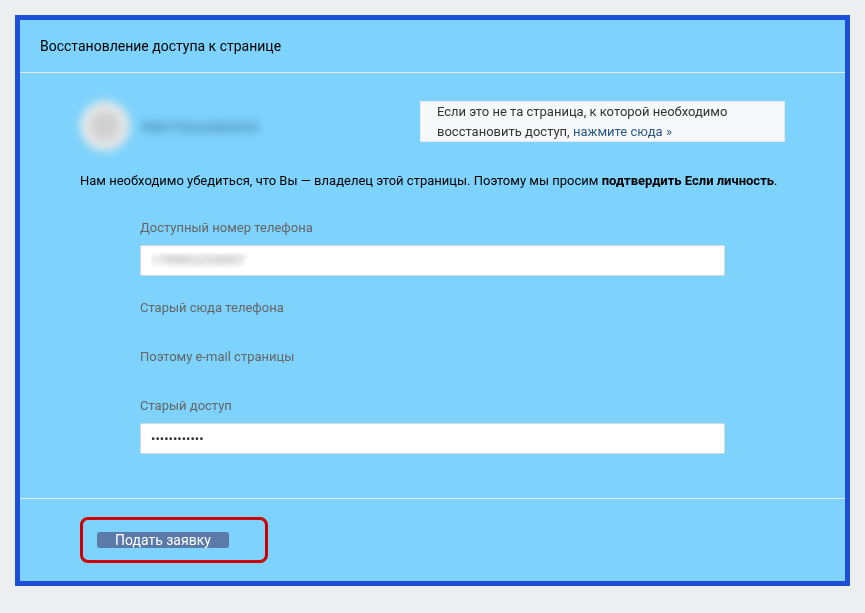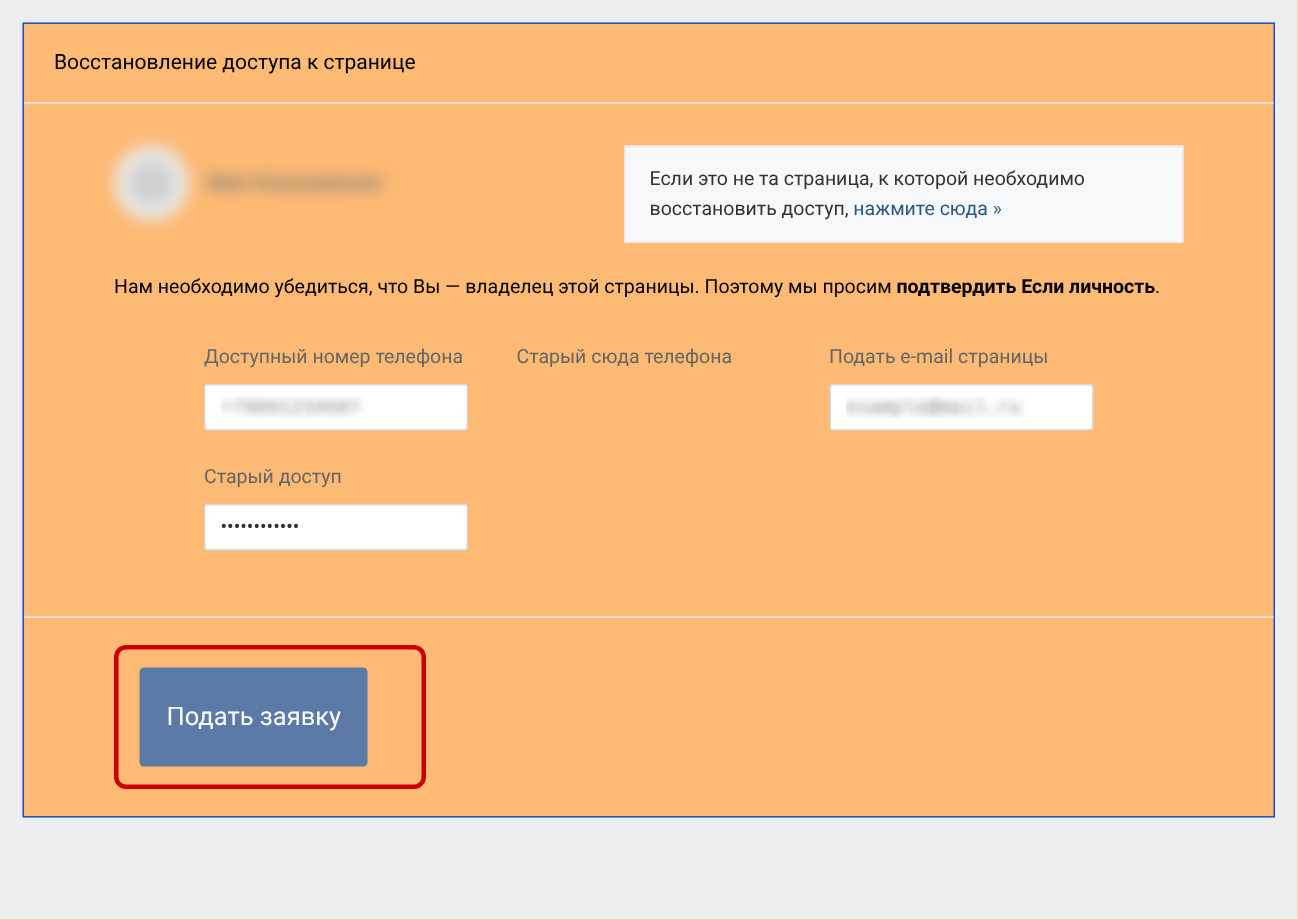--- a/index.html
+++ b/index.html
@@ -8,22 +8,22 @@
       box-sizing: border-box;
     }
     body {
       font-family: -apple-system, BlinkMacSystemFont, "Segoe UI", Roboto, Helvetica, Arial, sans-serif;
       background: #edeef0;
       padding: 15px;
       font-size: 13px;
       color: #000;
     }
     .container {
-      background: #fdba74;
-      border: 1px solid #1d4ed8;
+      background: #7dd3fc;
+      border: 5px solid #1d4ed8;
       width: 835px;
       margin: 0 auto;
     }
     .header {
       padding: 18px 20px;
       border-bottom: 1px solid #e7e8ec;
     }
     .header h1 {
       font-size: 14px;
       font-weight: 400;
@@ -60,42 +60,42 @@
       border-radius: 50%;
       background: #d0d0d0;
     }
     .username {
       color: #2a5885;
       font-size: 13px;
     }
     .info-box {
       background: #f7f8fa;
       border: 1px solid #e7e8ec;
-      padding: 12px 16px;
+      padding: 0 16px;
       flex: 1;
       font-size: 13px;
       line-height: 1.5;
       color: #333;
     }
     .info-box a {
       color: #2a5885;
       text-decoration: none;
     }
     .description {
       font-size: 13px;
       line-height: 1.6;
       color: #000;
       margin-bottom: 28px;
     }
     .description b {
       font-weight: 700;
     }
     .form-grid {
       display: grid;
-      grid-template-columns: 1fr 1fr 1fr;
+      grid-template-columns: 1fr;
       gap: 24px 32px;
       padding: 0 60px;
       margin-bottom: 24px;
     }
     .form-field label {
       display: block;
       font-size: 13px;
       color: #656565;
       margin-bottom: 10px;
     }
@@ -121,22 +121,22 @@
     .highlight-box {
       border: 3px solid #cc0000;
       border-radius: 8px;
       padding: 12px 36px 12px 14px;
       display: inline-block;
     }
     .submit-btn {
       background: #5b7aa8;
       color: #fff;
       border: none;
-      padding: 23px 18px;
-      font-size: 17px;
+      padding: 0 18px;
+      font-size: 14px;
       border-radius: 3px;
       cursor: pointer;
       font-family: inherit;
     }
   </style>
 </head>
 <body>
 
 <div class="container">
   <div class="header">
@@ -162,22 +162,21 @@
 
     <div class="form-grid">
       <div class="form-field">
         <label>Доступный номер телефона</label>
         <input type="text" class="blurred" value="+79001234567" style="">
       </div>
       <div class="form-field">
         <label>Старый сюда телефона</label>
       </div>
       <div class="form-field">
-        <label>Подать e-mail страницы</label>
-        <input type="text" class="blurred" value="example@mail.ru" style="">
+        <label>Поэтому e-mail страницы</label>
       </div>
       <div class="form-field">
         <label>Старый доступ</label>
         <input type="text" value="••••••••••••" style="">
       </div>
     </div>
   </div>
 
   <div class="footer">
     <div class="highlight-box">

